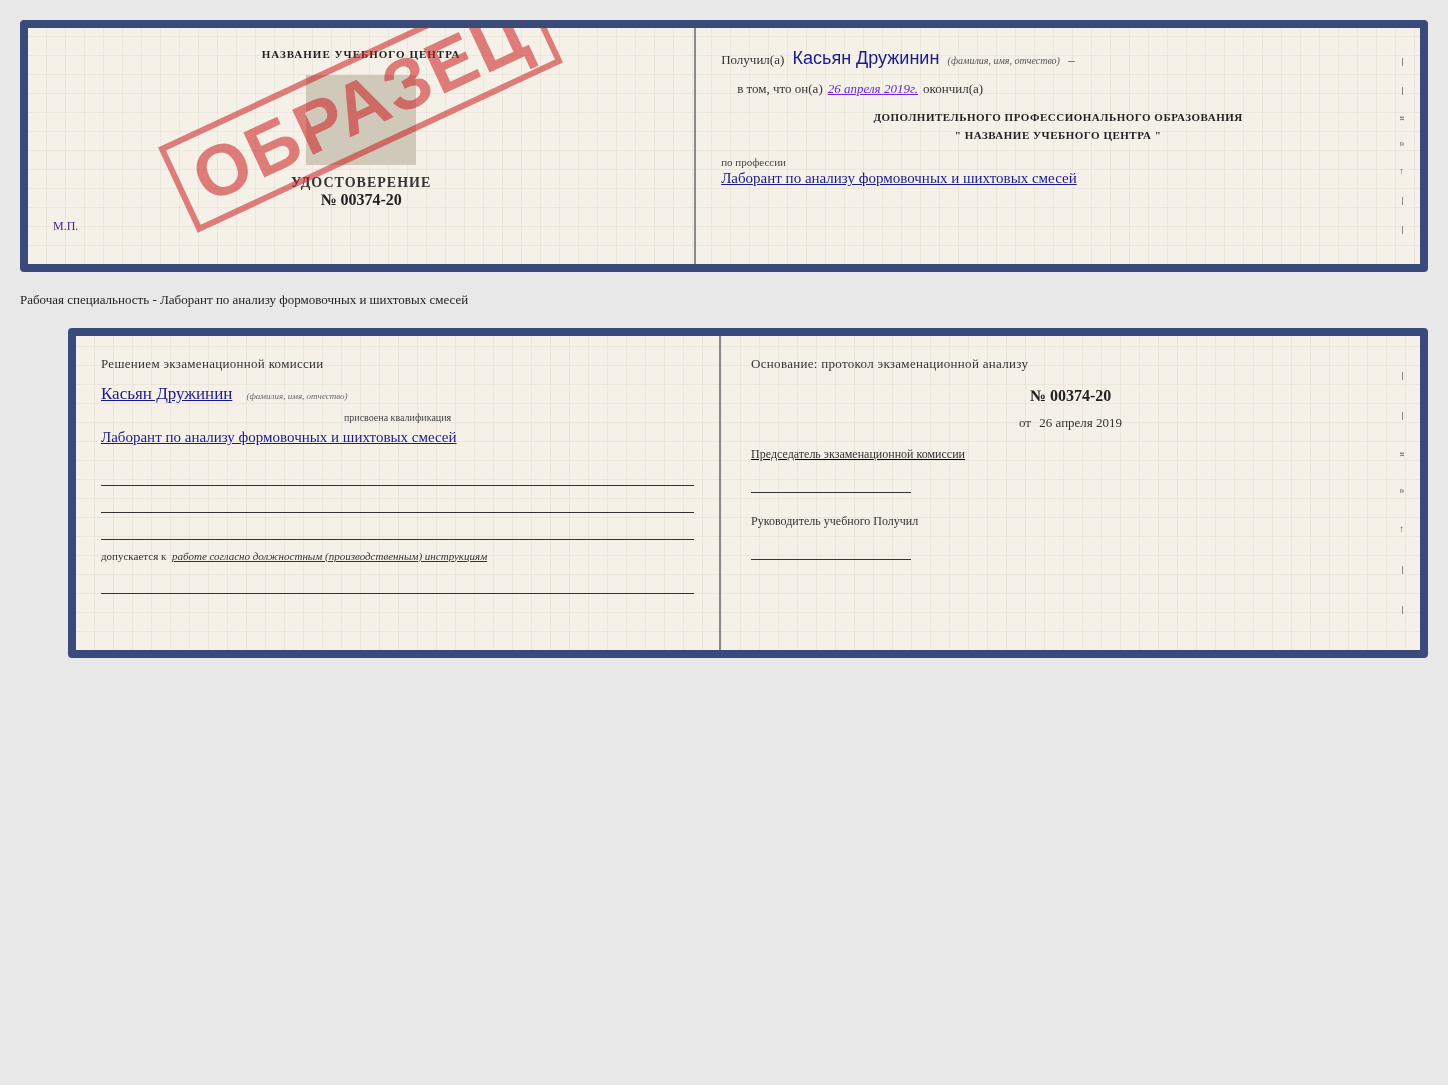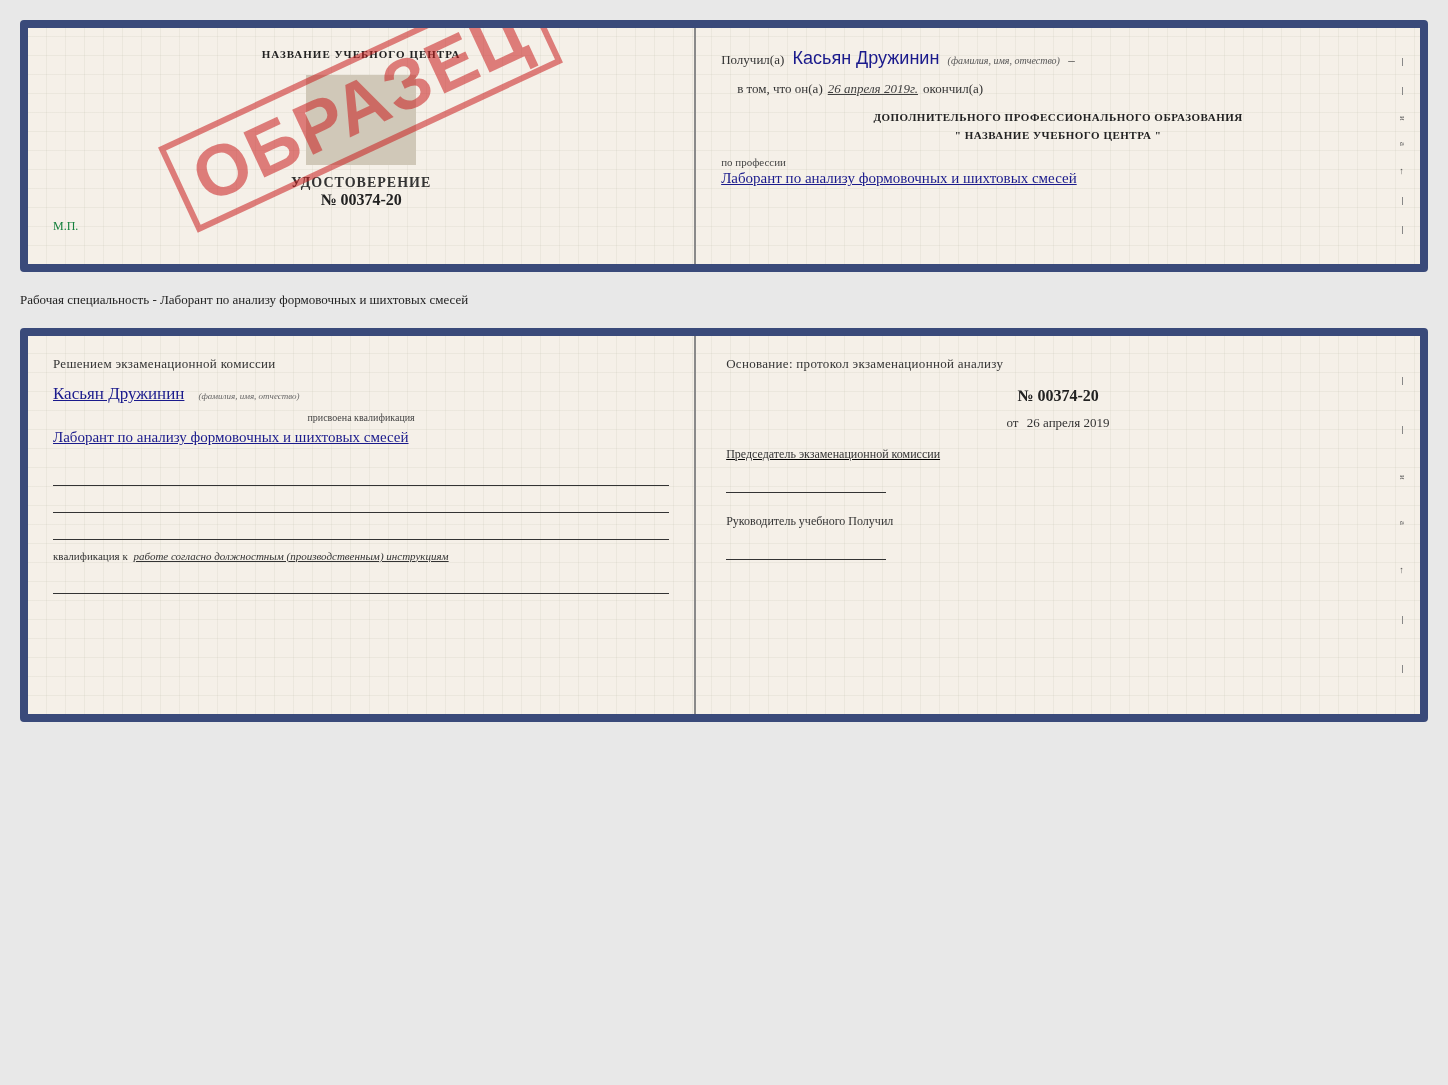--- a/index.html
+++ b/index.html
@@ -89,21 +89,21 @@
 
     .vydano-line {
       font-size: 12px;
       color: #333;
       margin-top: 15px;
     }
 
     .mp-line {
       font-size: 12px;
       margin-top: 8px;
-      color: #15803d;
+      color: #4c1d95;
     }
 
     
     .obrazec-stamp {
       position: absolute;
       top: 30px;
       left: 20px;
       right: 20px;
       display: flex;
       align-items: center;
@@ -143,21 +143,21 @@
       color: #333;
       margin: 12px 16px;
       display: flex;
       align-items: baseline;
       gap: 5px;
     }
 
     .underline-val {
       text-decoration: underline;
       font-style: italic;
-      color: #404040;
+      color: #6d28d9;
       font-size: 13px;
       font-family: 'Comic Sans MS', cursive;
     }
 
     .org-block {
       text-align: center;
       font-size: 11px;
       font-weight: bold;
       letter-spacing: 0.5px;
       color: #222;
@@ -313,21 +313,22 @@
       font-size: 12px;
       color: #333;
       line-height: 1.4;
     }
 
     .doc-card-top {
       height: 252px;
     }
 
     .doc-card-bottom {
-      height: 394px;
+      height: 330px;
+      margin-left: 48px;
     }
 
     .vertical-dashes {
       position: absolute;
       right: 12px;
       top: 20px;
       bottom: 20px;
       display: flex;
       flex-direction: column;
       justify-content: space-around;
@@ -423,21 +424,21 @@
       <div class="prisvoena-label">присвоена квалификация</div>
       <div class="kvalif-value">Лаборант по анализу формовочных и шихтовых смесей</div>
 
       <div class="underlines-block">
         <div class="underline-row"></div>
         <div class="underline-row"></div>
         <div class="underline-row"></div>
       </div>
 
       <div class="dopuskaetsya-block">
-        <span>квалификация к</span>
+        <span>допускается к</span>
         <span class="dopusk-italic" style="margin-left:3px;">работе согласно должностным (производственным) инструкциям</span>
       </div>
       <div class="underline-row" style="margin-top:10px;"></div>
     </div>
 
     <div class="bottom-card-right">
       <div class="osnovaniye-title">Основание: протокол экзаменационной анализу</div>
 
       <div class="protocol-num">№ 00374-20</div>
 

